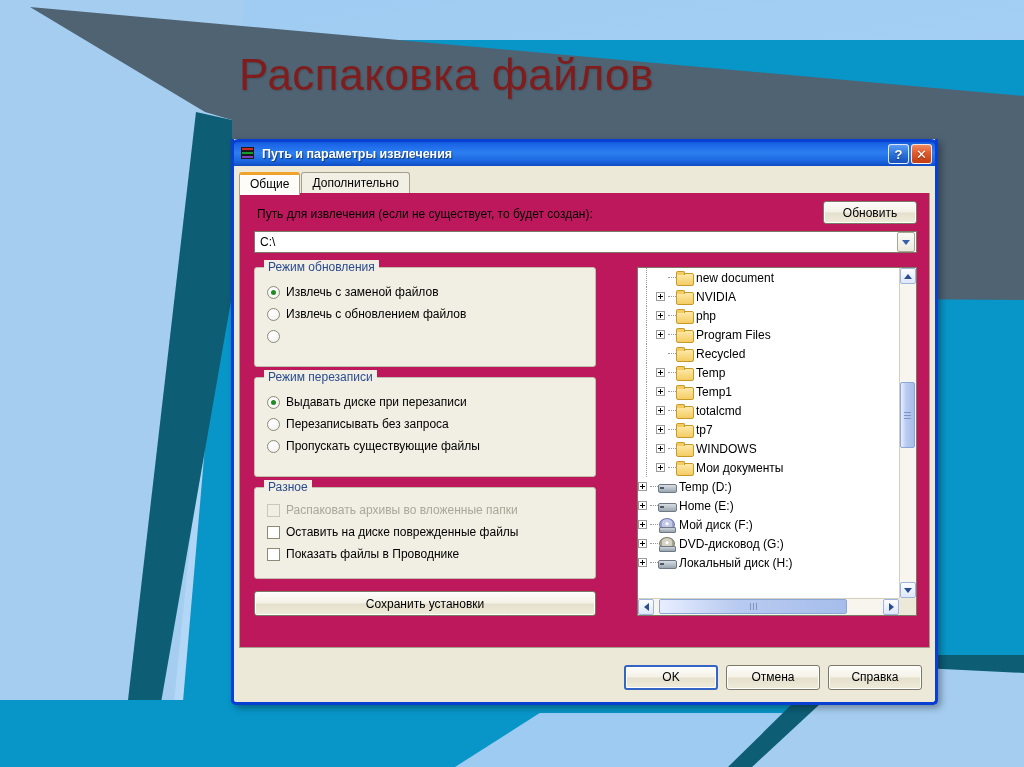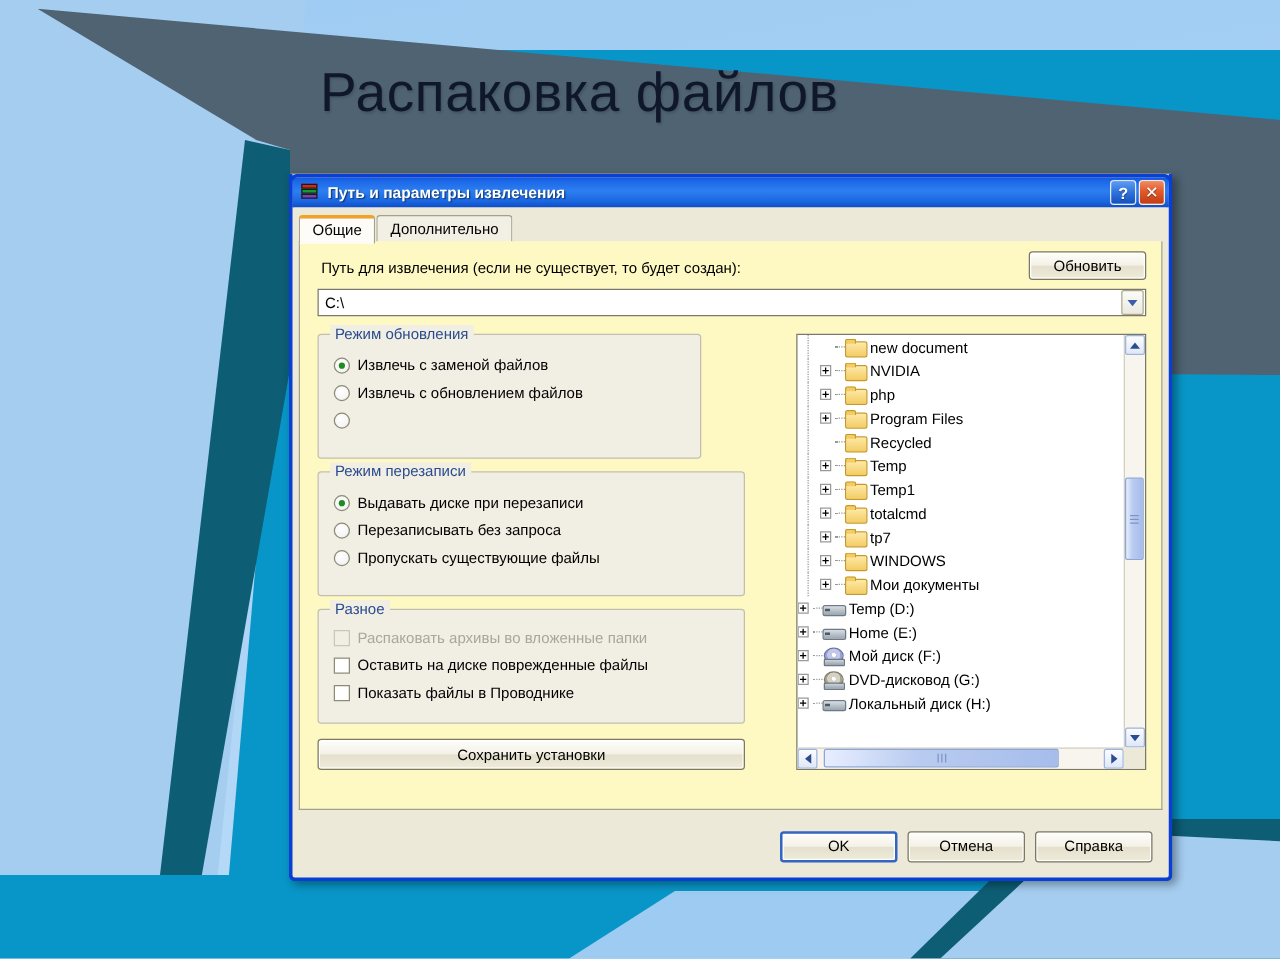--- a/index.html
+++ b/index.html
@@ -49,22 +49,22 @@
     clip-path: polygon(88px 112px, 202px 0, 384px 0, 384px 112px);
   }
   .bg-br-light {
     left: 640px; top: 655px; width: 384px; height: 112px;
     background: #a5cdf0;
     clip-path: polygon(112px 112px, 222px 10px, 384px 18px, 384px 112px);
   }
 
   
   #slide-title {
-    position: absolute; left: 256px; top: 50px;
-    font-size: 44px; color: #0f172a;
+    position: absolute; left: 239px; top: 50px;
+    font-size: 44px; color: #7f1d1d;
     letter-spacing: 0.5px;
     text-shadow: 1px 1px 2px rgba(0,0,0,0.15);
     white-space: nowrap;
   }
 
   
   #dialog {
     position: absolute; left: 231px; top: 139px;
     width: 707px; height: 566px;
     background: #ece9d8;
@@ -124,21 +124,21 @@
   }
   .tab.active {
     background: #fdfcf8;
     border-top: 3px solid #f0a32a;
     padding-top: 2px;
     position: relative; z-index: 3;
     margin-bottom: -1px;
   }
   .tabpage {
     position: absolute; left: 5px; top: 54px; right: 5px; bottom: 54px;
-    background: #fef9c3;
+    background: #be185d;
     border: 1px solid #a3a08e;
     border-top: none;
   }
 
   
   .path-label {
     position: absolute; left: 17px; top: 14px;
     font-size: 12px; color: #000;
   }
   .btn {
@@ -190,21 +190,21 @@
     content: ""; position: absolute; left: 3px; top: 3px;
     width: 5px; height: 5px; border-radius: 50%; background: #1e8c1e;
   }
   .cbx {
     width: 13px; height: 13px; background: #fff;
     border: 1px solid #8d8b76; margin-right: 6px; flex: none;
   }
   .opt.disabled { color: #a9a79a; }
   .opt.disabled .cbx { background: #f1eee3; border-color: #c9c7b8; }
 
-  #gb-update   { left: 14px; top: 74px;  width: 307px; height: 100px; }
+  #gb-update   { left: 14px; top: 74px;  width: 342px; height: 100px; }
   #gb-overwrite{ left: 14px; top: 184px; width: 342px; height: 100px; }
   #gb-misc     { left: 14px; top: 294px; width: 342px; height: 92px; }
   #save-btn    { position: absolute; left: 14px; top: 398px; width: 342px; height: 25px; }
 
   
   #tree-panel {
     position: absolute; right: 12px; top: 74px;
     width: 280px; height: 349px;
     background: #fff; border: 1px solid #7b7964;
     overflow: hidden;

